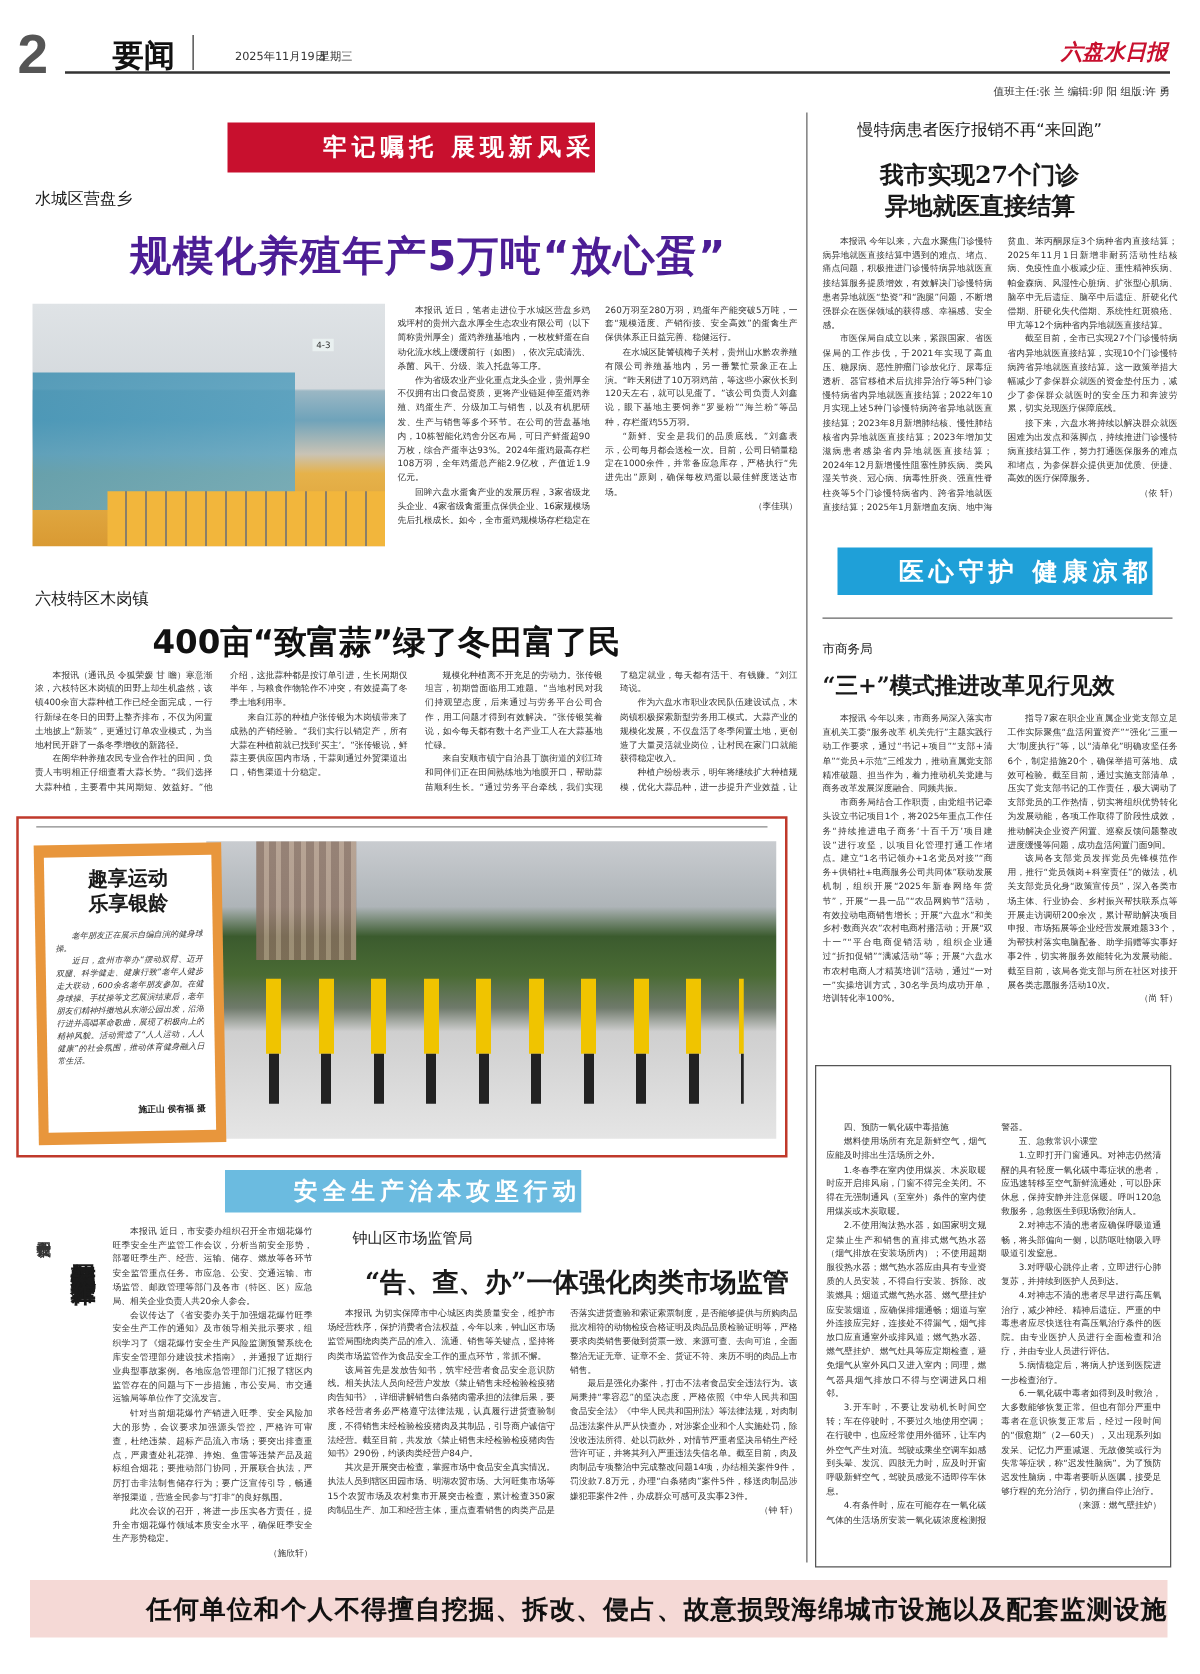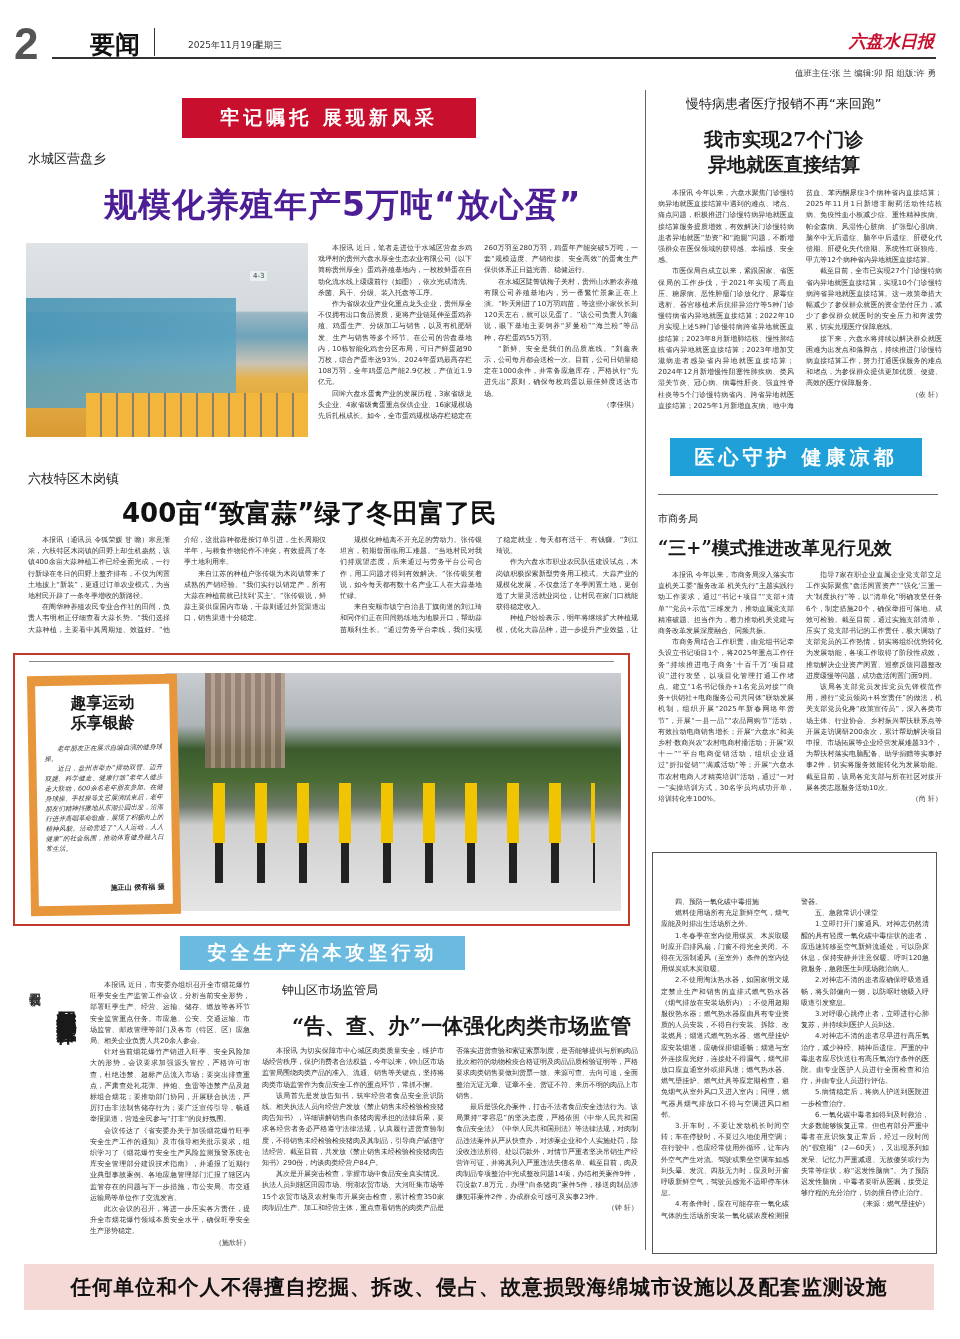--- a/index.html
+++ b/index.html
@@ -8,21 +8,21 @@
   .abs { position: absolute; }
   .bold { font-weight: bold; }
   .serif { font-family: "DejaVu Serif", serif; }
   .body-text { font-size: 7px; line-height: 11.2px; color: #333; text-align: justify; overflow: hidden; }
   .body-text p { text-indent: 2em; }
   .cols2 { column-count: 2; column-gap: 12px; }
   .cols4 { column-count: 4; column-gap: 14px; }
   .byline { text-align: right; }
   .vline { position: absolute; background: #666; width: 1px; }
   .hline { position: absolute; background: #666; height: 1px; }
-  .banner { position: absolute; display: flex; align-items: center; justify-content: center; font-weight: bold; letter-spacing: 4px; }
+  .banner { position: absolute; display: flex; align-items: center; justify-content: flex-end; font-weight: bold; letter-spacing: 4px; }
   .photo { position: absolute; overflow: hidden; }
 </style>
 </head>
 <body>
 
 <div class="abs bold" style="left:14px;top:22px;font-size:44px;color:#555;line-height:44px;font-family:'Liberation Sans',sans-serif;">2</div>
 <div class="abs bold" style="left:90px;top:28px;font-size:25px;color:#111;">要闻</div>
 <div class="vline" style="left:154px;top:28px;height:28px;background:#333;"></div>
 <div class="abs" style="left:188px;top:39px;font-size:9px;color:#333;">2025年11月19日</div>
 <div class="abs" style="left:255px;top:39px;font-size:9px;color:#333;">星期三</div>
@@ -111,22 +111,22 @@
 </div>
 
 <div class="banner" style="left:180px;top:936px;width:285px;height:34px;background:#6bbbe0;color:#fff;font-size:19px;">
   <span>安全生产治本攻坚行动</span>
 </div>
 
 <div class="abs" style="left:28px;top:984px;width:14px;font-size:12px;line-height:14px;writing-mode:vertical-rl;color:#333;">我市召开会议</div>
 <div class="abs bold serif" style="left:54px;top:994px;width:24px;font-size:20px;line-height:22px;writing-mode:vertical-rl;letter-spacing:1px;">部署烟花爆竹旺季安全生产监管工作</div>
 <div class="abs body-text" style="left:90px;top:980px;width:160px;height:272px;">
   <p>本报讯 近日，市安委办组织召开全市烟花爆竹旺季安全生产监管工作会议，分析当前安全形势，部署旺季生产、经营、运输、储存、燃放等各环节安全监管重点任务。市应急、公安、交通运输、市场监管、邮政管理等部门及各市（特区、区）应急局、相关企业负责人共20余人参会。</p>
+  <p>会议传达了《省安委办关于加强烟花爆竹旺季安全生产工作的通知》及市领导相关批示要求，组织学习了《烟花爆竹安全生产风险监测预警系统仓库安全管理部分建设技术指南》，并通报了近期行业典型事故案例。各地应急管理部门汇报了辖区内监管存在的问题与下一步措施，市公安局、市交通运输局等单位作了交流发言。</p>
   <p>针对当前烟花爆竹产销进入旺季、安全风险加大的形势，会议要求加强源头管控，严格许可审查，杜绝违禁、超标产品流入市场；要突出排查重点，严肃查处礼花弹、摔炮、鱼雷等违禁产品及超标组合烟花；要推动部门协同，开展联合执法，严厉打击非法制售储存行为；要广泛宣传引导，畅通举报渠道，营造全民参与“打非”的良好氛围。</p>
-  <p>会议传达了《省安委办关于加强烟花爆竹旺季安全生产工作的通知》及市领导相关批示要求，组织学习了《烟花爆竹安全生产风险监测预警系统仓库安全管理部分建设技术指南》，并通报了近期行业典型事故案例。各地应急管理部门汇报了辖区内监管存在的问题与下一步措施，市公安局、市交通运输局等单位作了交流发言。</p>
   <p>此次会议的召开，将进一步压实各方责任，提升全市烟花爆竹领域本质安全水平，确保旺季安全生产形势稳定。</p>
   <div class="byline">（施欣轩）</div>
 </div>
 
 <div class="abs serif" style="left:282px;top:982px;font-size:12px;">钟山区市场监管局</div>
 <div class="abs bold serif" style="left:292px;top:1012px;font-size:21px;">“告、查、办”一体强化肉类市场监管</div>
 <div class="abs body-text cols2" style="left:262px;top:1046px;width:376px;height:208px;">
   <p>本报讯 为切实保障市中心城区肉类质量安全，维护市场经营秩序，保护消费者合法权益，今年以来，钟山区市场监管局围绕肉类产品的准入、流通、销售等关键点，坚持将肉类市场监管作为食品安全工作的重点环节，常抓不懈。</p>
   <p>该局首先是发放告知书，筑牢经营者食品安全意识防线。相关执法人员向经营户发放《禁止销售未经检验检疫猪肉告知书》，详细讲解销售白条猪肉需承担的法律后果，要求各经营者务必严格遵守法律法规，认真履行进货查验制度，不得销售未经检验检疫猪肉及其制品，引导商户诚信守法经营。截至目前，共发放《禁止销售未经检验检疫猪肉告知书》290份，约谈肉类经营户84户。</p>
   <p>其次是开展突击检查，掌握市场中食品安全真实情况。执法人员到辖区田园市场、明湖农贸市场、大河旺集市场等15个农贸市场及农村集市开展突击检查，累计检查350家肉制品生产、加工和经营主体，重点查看销售的肉类产品是否落实进货查验和索证索票制度，是否能够提供与所购肉品批次相符的动物检疫合格证明及肉品品质检验证明等，严格要求肉类销售要做到货票一致、来源可查、去向可追，全面整治无证无章、证章不全、货证不符、来历不明的肉品上市销售。</p>

